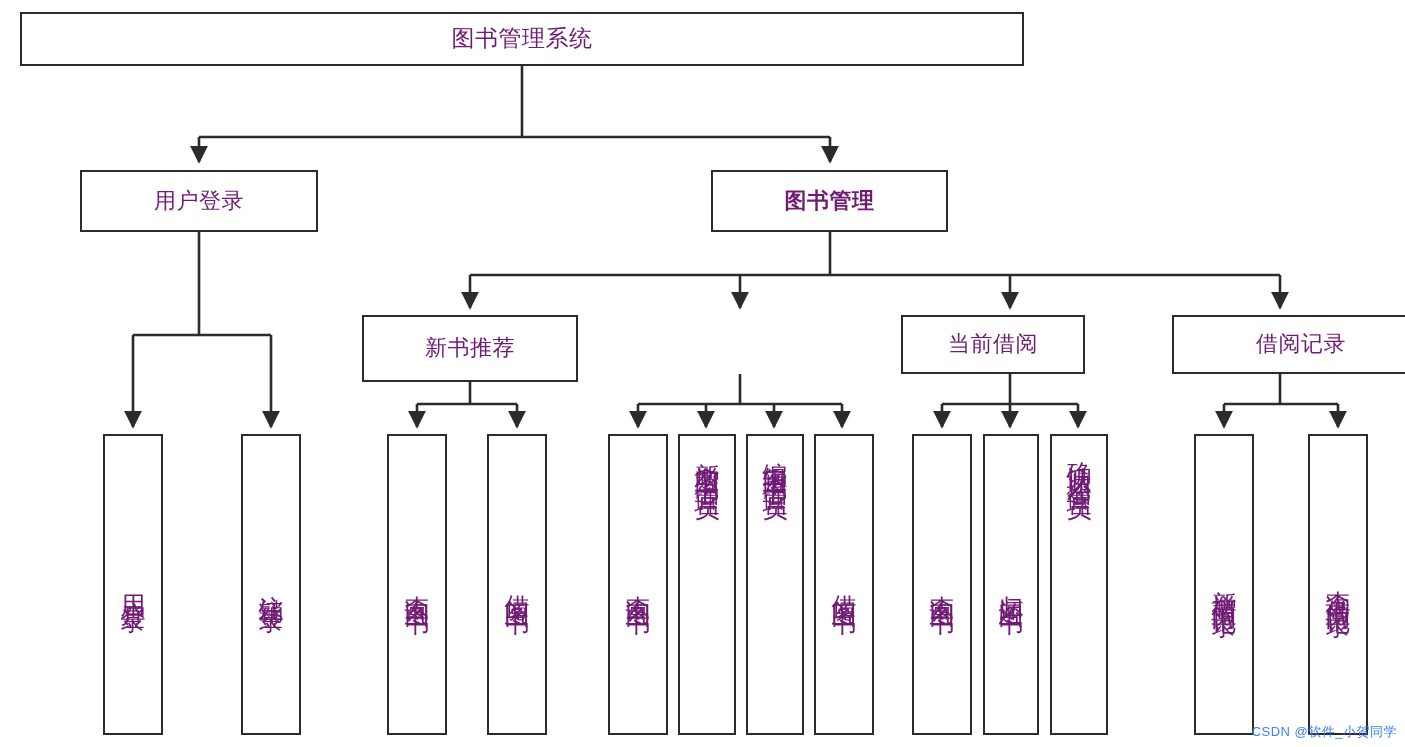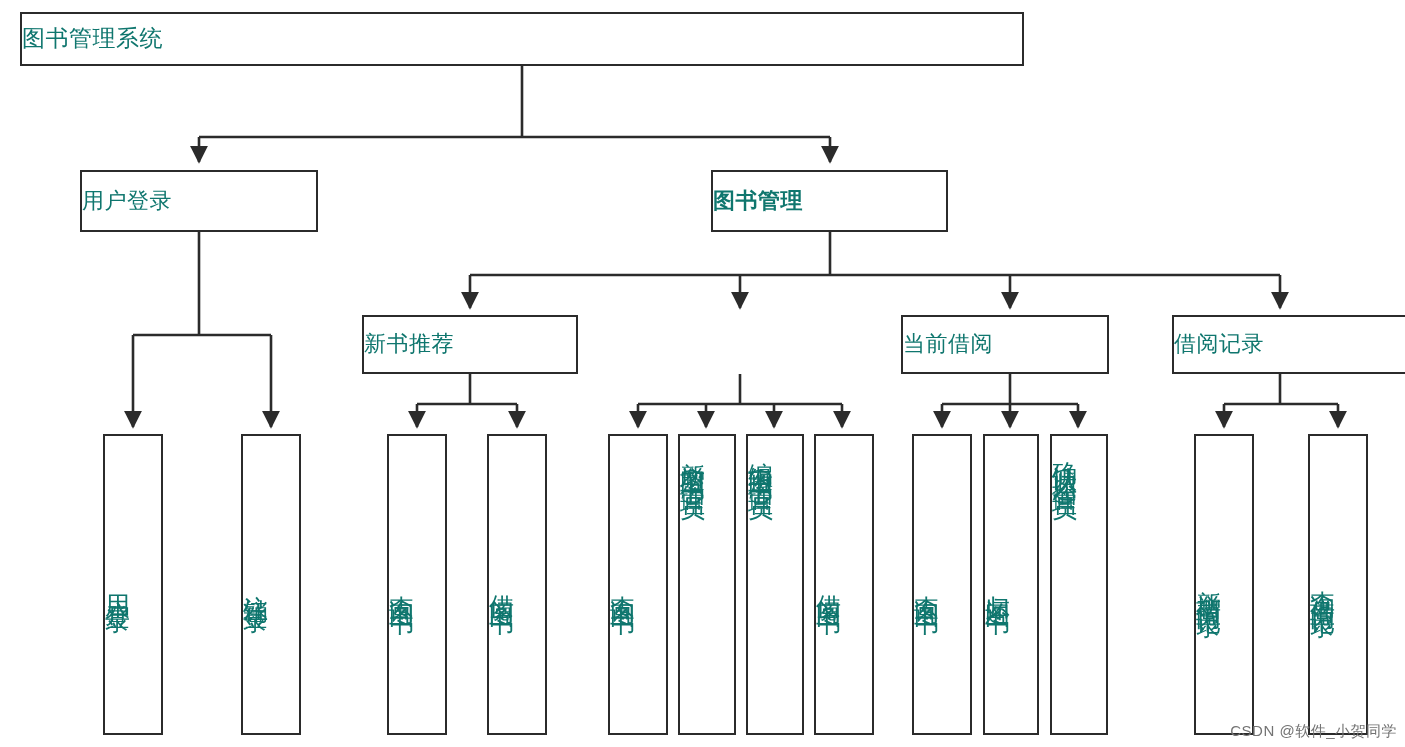--- a/index.html
+++ b/index.html
@@ -13,22 +13,22 @@
   #stage{position:absolute;left:0;top:0;width:1405px;height:747px;}
   svg.lines{position:absolute;left:0;top:0;width:1405px;height:747px;pointer-events:none;}
 
   .node{
     position:absolute;
     box-sizing:border-box;
     background:#ffffff;
     border:2.5px solid #2b2b2b;
     display:flex;
     align-items:center;
-    justify-content:flex-start;
-    color:#0f766e;
+    justify-content:center;
+    color:#701a75;
   }
   .node .lbl{
     display:block;
     text-align:center;
     line-height:1.12;
     letter-spacing:0.5px;
   }
   
   .node.horiz .lbl{
     font-size:22px;
@@ -48,22 +48,22 @@
     line-height:1.0;
     letter-spacing:5px;
     white-space:nowrap;
   }
   .node.vert.centered{align-items:center;padding-top:0;}
 
   .watermark{
     position:absolute;
     right:8px;
     bottom:6px;
-    font-size:15px;
-    color:#737373;
+    font-size:13px;
+    color:#3b82f6;
     letter-spacing:0.5px;
     white-space:nowrap;
     user-select:none;
   }
 </style>
 </head>
 <body>
 
 <div id="stage">
 
@@ -121,24 +121,24 @@
     <span class="lbl">图书管理系统</span>
   </div>
 
   <div class="node horiz" style="left:80px;top:170px;width:238px;height:62px;">
     <span class="lbl">用户登录</span>
   </div>
   <div class="node horiz" style="left:711px;top:170px;width:237px;height:62px;font-weight:bold;">
     <span class="lbl">图书管理</span>
   </div>
 
-  <div class="node horiz" style="left:362px;top:315px;width:216px;height:59px;">
+  <div class="node horiz" style="left:362px;top:315px;width:216px;height:67px;">
     <span class="lbl">新书推荐</span>
   </div>
-  <div class="node horiz" style="left:901px;top:315px;width:208px;height:59px;">
+  <div class="node horiz" style="left:901px;top:315px;width:184px;height:59px;">
     <span class="lbl">当前借阅</span>
   </div>
   <div class="node horiz" style="left:1172px;top:315px;width:258px;height:59px;">
     <span class="lbl">借阅记录</span>
   </div>
 
   <div class="node vert centered" style="left:103px;top:434px;width:60px;height:301px;">
     <span class="lbl">用户登录</span>
   </div>
   <div class="node vert centered" style="left:241px;top:434px;width:60px;height:301px;">

